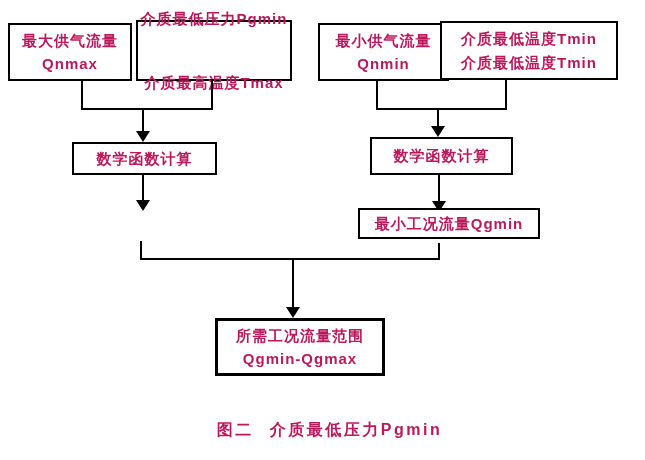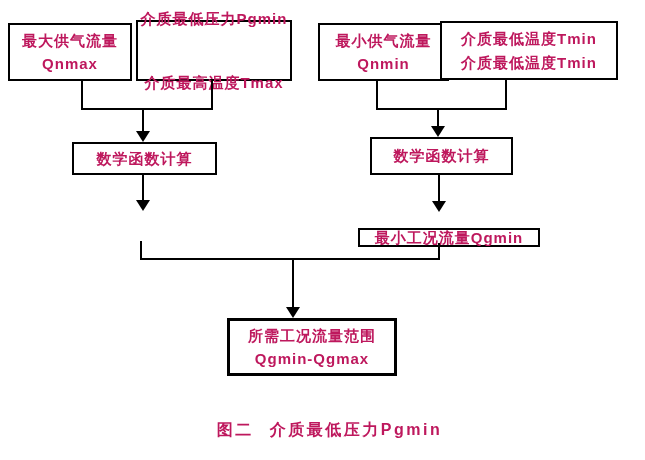--- a/index.html
+++ b/index.html
@@ -98,31 +98,31 @@
   </div>
   <div class="box" style="left:370px; top:137px; width:143px; height:38px;">
     <div>数学函数计算</div>
   </div>
 
   <div class="vline" style="left:142px; top:175px; width:2px; height:26px;"></div>
   <div class="arrow-down" style="left:136px; top:200px;"></div>
   <div class="vline" style="left:438px; top:175px; width:2px; height:27px;"></div>
   <div class="arrow-down" style="left:432px; top:201px;"></div>
 
-  <div class="box" style="left:358px; top:228px; width:182px; height:19px;">
+  <div class="box" style="left:358px; top:208px; width:182px; height:31px;">
     <div>最小工况流量Qgmin</div>
   </div>
 
   <div class="vline" style="left:140px; top:241px; width:2px; height:19px;"></div>
   <div class="vline" style="left:438px; top:243px; width:2px; height:17px;"></div>
   <div class="hline" style="left:140px; top:258px; width:300px; height:2px;"></div>
   <div class="vline" style="left:292px; top:260px; width:2px; height:47px;"></div>
   <div class="arrow-down" style="left:286px; top:307px;"></div>
 
-  <div class="box thick" style="left:227px; top:318px; width:170px; height:58px;">
+  <div class="box thick" style="left:215px; top:318px; width:170px; height:58px;">
     <div>所需工况流量范围</div>
     <div>Qgmin-Qgmax</div>
   </div>
 
   <div id="caption">
     <span class="prefix">图二</span><span>介质最低压力Pgmin</span>
   </div>
 
 </div>
 

